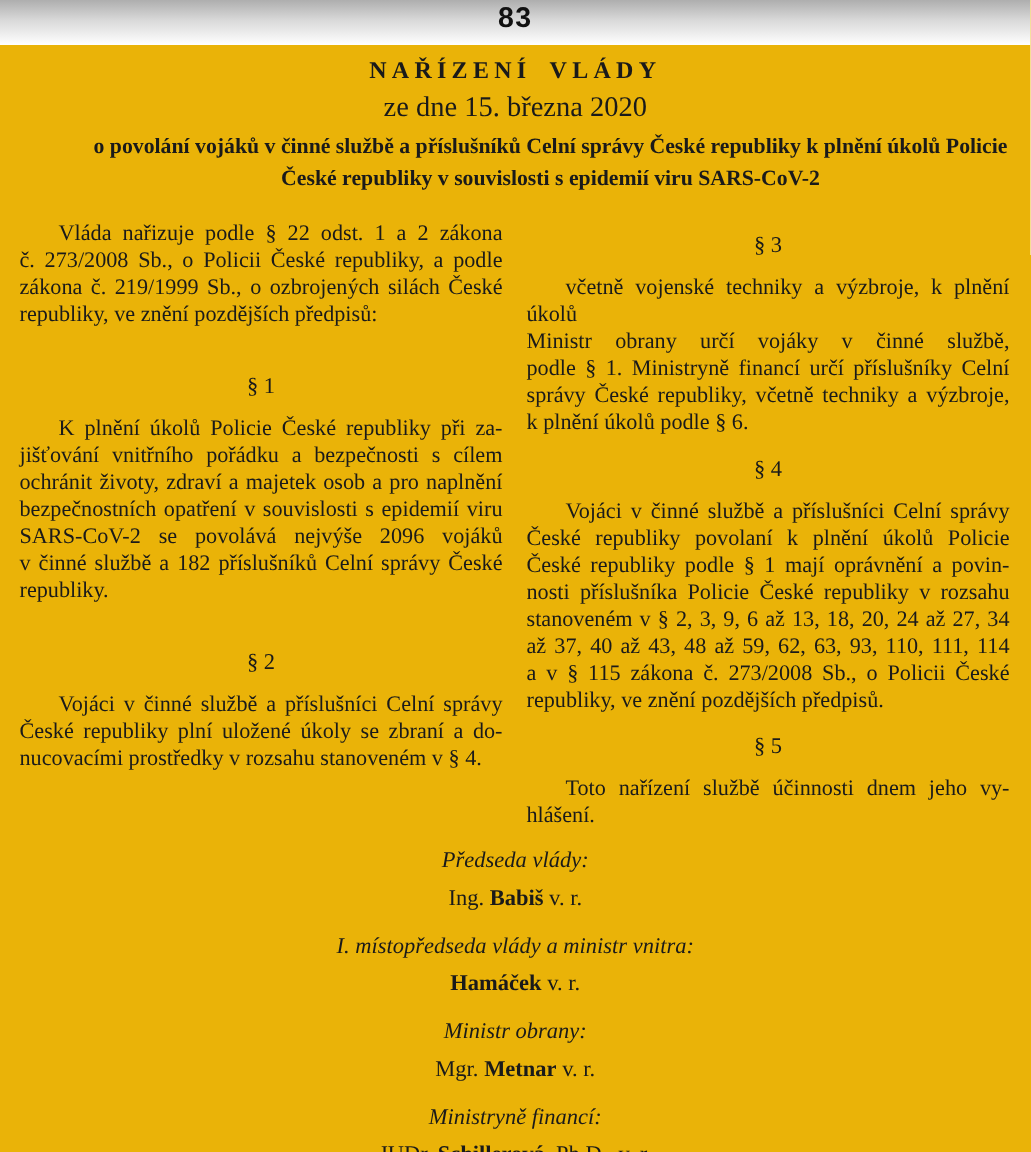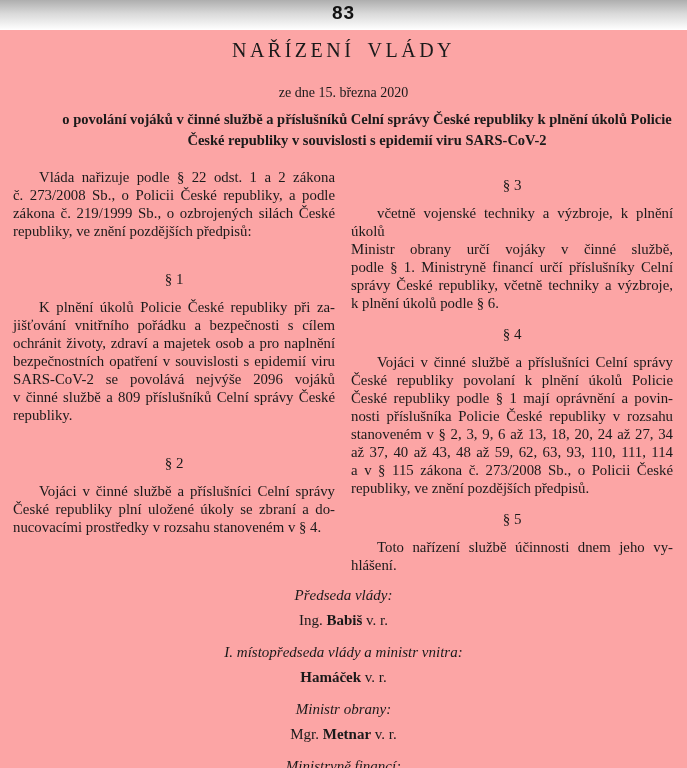--- a/index.html
+++ b/index.html
@@ -1,20 +1,20 @@
 <!DOCTYPE html>
 <html lang="cs"><head>
 <meta charset="utf-8">
 <style>
   html, body { margin: 0; padding: 0; background: #ffffff; }
   .page {
     position: relative;
     width: 687px;
     height: 768px;
-    background: #fca5a5;
+    background: #eab308;
     overflow: hidden;
     font-family: "Liberation Serif", "DejaVu Serif", serif;
     color: #1a1a1a;
     -webkit-font-smoothing: antialiased;
   }
   
   .band {
     height: 30px;
     background: linear-gradient(to bottom, #aeaeae 0%, #d9d9d9 45%, #ffffff 100%);
     text-align: center;
@@ -25,26 +25,26 @@
     font-family: "Liberation Sans", sans-serif;
     font-weight: bold;
     font-size: 19px;
     letter-spacing: 1px;
     color: #111;
   }
   
   .doc-head { text-align: center; }
   .doc-type {
     margin-top: 9px;
-    font-size: 20px;
-    font-weight: normal;
+    font-size: 16px;
+    font-weight: bold;
     letter-spacing: 3.5px;
     word-spacing: 5px;
   }
-  .date-line { margin-top: 21px; font-size: 14px; line-height: 20px; }
+  .date-line { margin-top: 5px; font-size: 19px; line-height: 20px; }
   .subject { margin-top: 6px; font-weight: bold; font-size: 14.5px; line-height: 21px; padding-left: 47px; }
   .subject .line { text-align: center; white-space: nowrap; }
   
   .columns {
     display: flex;
     gap: 16px;
     padding: 0 13px;
     margin-top: 17px;
   }
   .col { width: 322px; font-size: 14.8px; line-height: 18px; }
@@ -89,21 +89,21 @@
           <div class="line">zákona č. 219/1999 Sb., o ozbrojených silách České</div>
           <div class="line">republiky, ve znění pozdějších předpisů:</div>
         </div>
       <div class="sec-heading">§ 1</div>
       <div class="para">
           <div class="line">K plnění úkolů Policie České republiky při za-</div>
           <div class="line">jišťování vnitřního pořádku a bezpečnosti s cílem</div>
           <div class="line">ochránit životy, zdraví a majetek osob a pro naplnění</div>
           <div class="line">bezpečnostních opatření v souvislosti s epidemií viru</div>
           <div class="line">SARS-CoV-2 se povolává nejvýše 2096 vojáků</div>
-          <div class="line">v činné službě a 809 příslušníků Celní správy České</div>
+          <div class="line">v činné službě a 182 příslušníků Celní správy České</div>
           <div class="line">republiky.</div>
         </div>
       <div class="sec-heading">§ 2</div>
       <div class="para">
           <div class="line">Vojáci v činné službě a příslušníci Celní správy</div>
           <div class="line">České republiky plní uložené úkoly se zbraní a do-</div>
           <div class="line">nucovacími prostředky v rozsahu stanoveném v § 4.</div>
         </div>
     </div>
 

